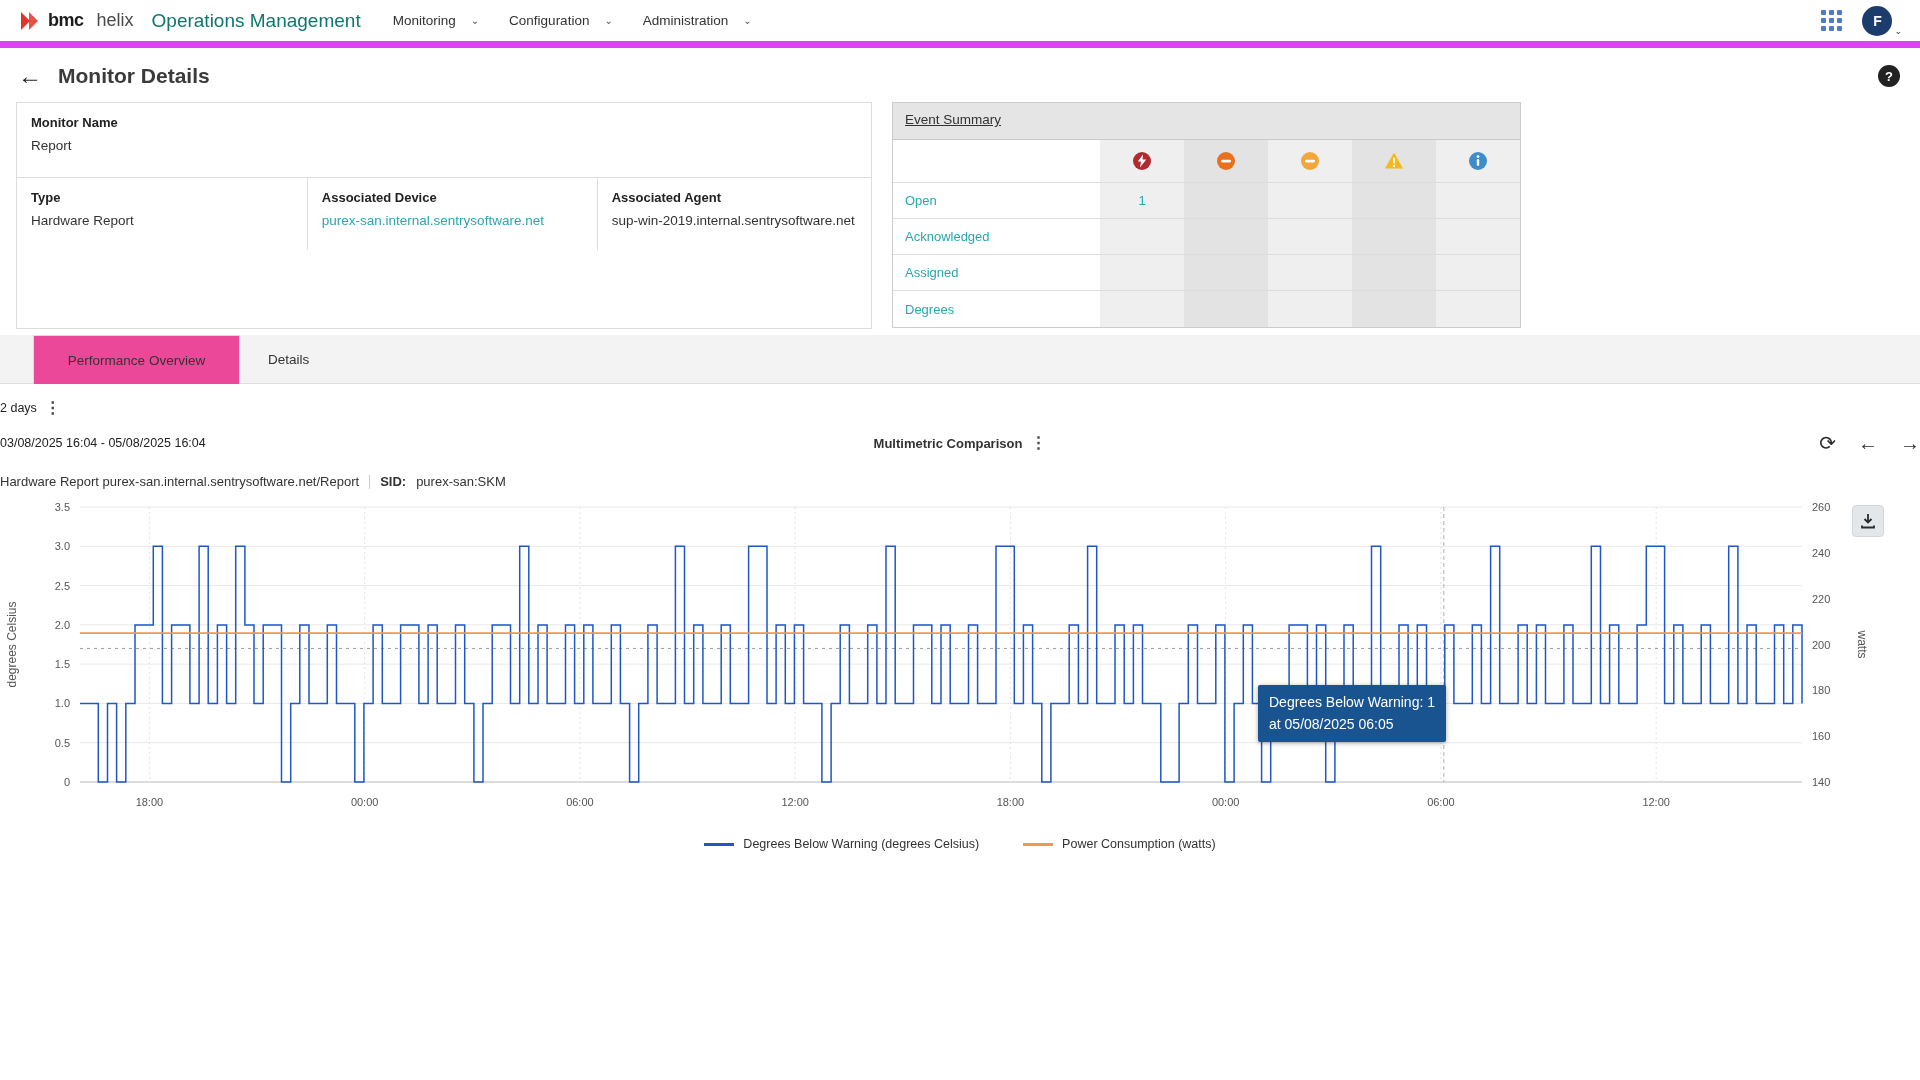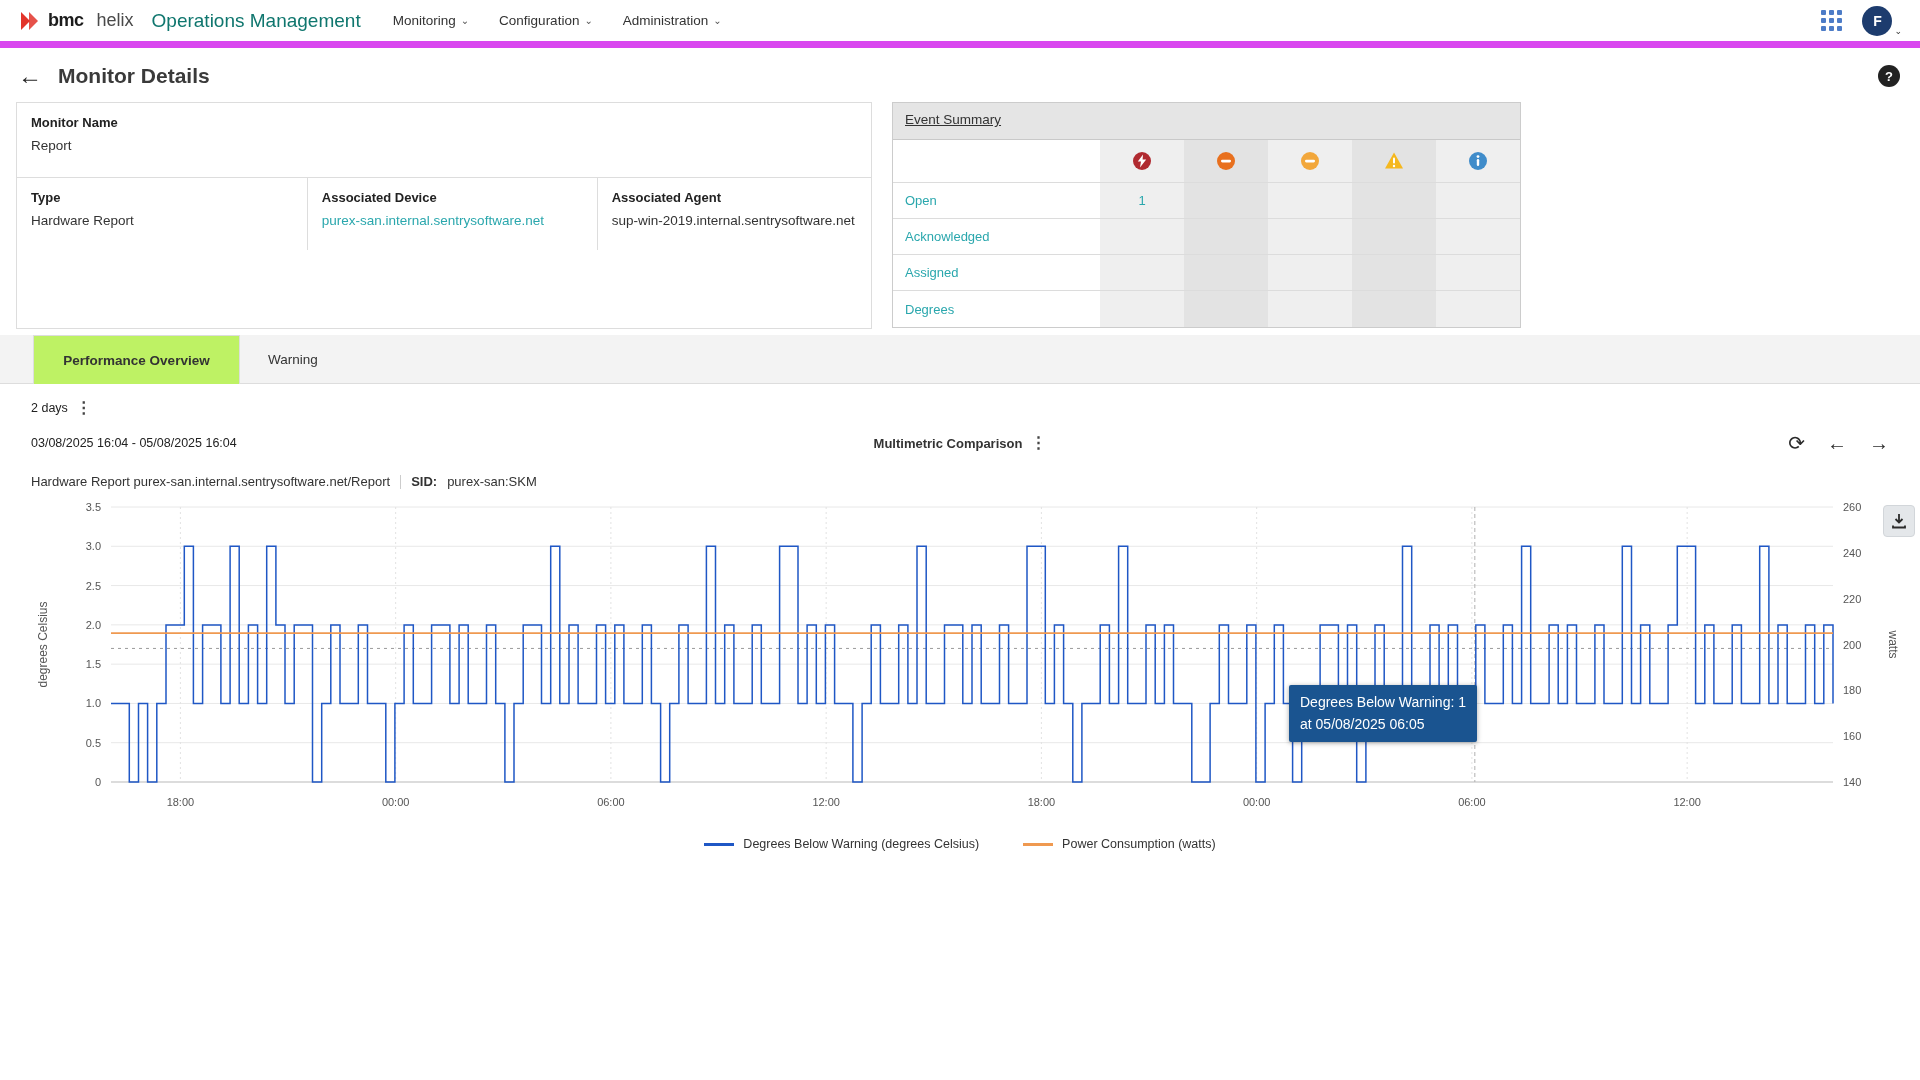--- a/index.html
+++ b/index.html
@@ -8,21 +8,21 @@
 
   
   .topbar { height: 48px; display: flex; align-items: center; border-bottom: 7px solid #d946ef;
     padding: 0 18px; background: #fff; }
   .brand { display: flex; align-items: center; gap: 6px; }
   .brand-mark { width: 24px; height: 24px; }
   .brand-bmc { font-weight: bold; font-size: 18px; color: #1c1c1c; letter-spacing: -0.5px; }
   .brand-helix { font-size: 18px; color: #4a4a4a; margin-left: 7px; }
   .app-title { font-size: 19px; color: #0f766e; margin-left: 18px; }
   .nav-menus { display: flex; align-items: center; gap: 30px; margin-left: 32px; }
-  .nav-menu { display: flex; align-items: center; gap: 5px; font-size: 13.5px; color: #333; cursor: pointer; }
+  .nav-menu { display: flex; align-items: center; gap: 15px; font-size: 13.5px; color: #333; cursor: pointer; }
   .chev { font-size: 10px; color: #555; }
   .topbar-right { margin-left: auto; display: flex; align-items: center; gap: 20px; }
   .apps-grid { display: grid; grid-template-columns: repeat(3, 5px); grid-gap: 3px; cursor: pointer; }
   .apps-grid i { width: 5px; height: 5px; background: #4d7cc7; border-radius: 1px; display: block; }
   .avatar-wrap { display: flex; align-items: flex-end; gap: 2px; cursor: pointer; }
   .avatar { width: 30px; height: 30px; border-radius: 50%; background: #1d3c6e; color: #fff;
     font-size: 14px; font-weight: bold; display: flex; align-items: center; justify-content: center; }
   .avatar-chev { font-size: 9px; color: #333; }
 
   
@@ -57,25 +57,25 @@
   .es-iconrow .es-cell { height: 43px; }
   .es-datarow .es-cell { height: 36px; font-size: 13px; color: #2aa7ad; }
   .es-datarow:last-child .es-cell { border-bottom: none; }
   .sev { width: 20px; height: 20px; display: block; }
 
   
   .tab-strip { margin-top: 6px; background: #f3f3f3; border-bottom: 1px solid #ddd;
     height: 49px; display: flex; align-items: stretch; padding-left: 33px; }
   .tab { display: flex; align-items: center; justify-content: center; font-size: 13.5px;
     color: #333; cursor: pointer; padding: 0 28px; }
-  .tab.active { background: #bef264; border: 1px solid #ddd; border-bottom: none; font-weight: 700;
+  .tab.active { background: #ec4899; border: 1px solid #ddd; border-bottom: none; font-weight: 400;
     margin-bottom: -1px; min-width: 207px; }
 
   
-  .content { padding: 0 31px; }
+  .content { padding: 0 0; }
   .range-row { margin-top: 16px; display: flex; align-items: center; gap: 8px; font-size: 12.5px; color: #222; }
   .kebab { font-size: 16px; color: #444; cursor: pointer; line-height: 1; font-weight: bold; }
   .toolbar-row { position: relative; margin-top: 14px; height: 26px; display: flex; align-items: center; }
   .date-range { font-size: 12.5px; color: #222; }
   .comparison { position: absolute; left: 50%; transform: translateX(-50%); display: flex;
     align-items: center; gap: 8px; font-size: 13px; font-weight: 600; color: #333; }
   .nav-icons { margin-left: auto; display: flex; align-items: center; gap: 22px; }
   .icon-btn { font-size: 20px; color: #2b2b2b; cursor: pointer; line-height: 1; }
   .chart-head { margin-top: 18px; display: flex; align-items: center; gap: 10px; font-size: 13px; color: #333; }
   .chart-head .divider { width: 1px; height: 14px; background: #ccc; }
@@ -248,21 +248,21 @@
       <div class="es-cell col-b"></div>
       <div class="es-cell col-a"></div>
       <div class="es-cell col-b"></div>
       <div class="es-cell col-a"></div>
     </div>
   </section>
 </div>
 
 <div class="tab-strip">
   <div class="tab active">Performance Overview</div>
-  <div class="tab">Warning</div>
+  <div class="tab">Details</div>
 </div>
 
 <div class="content">
   <div class="range-row">
     <span>2 days</span>
     <span class="kebab">⋮</span>
   </div>
 
   <div class="toolbar-row">
     <span class="date-range">03/08/2025 16:04 - 05/08/2025 16:04</span>

